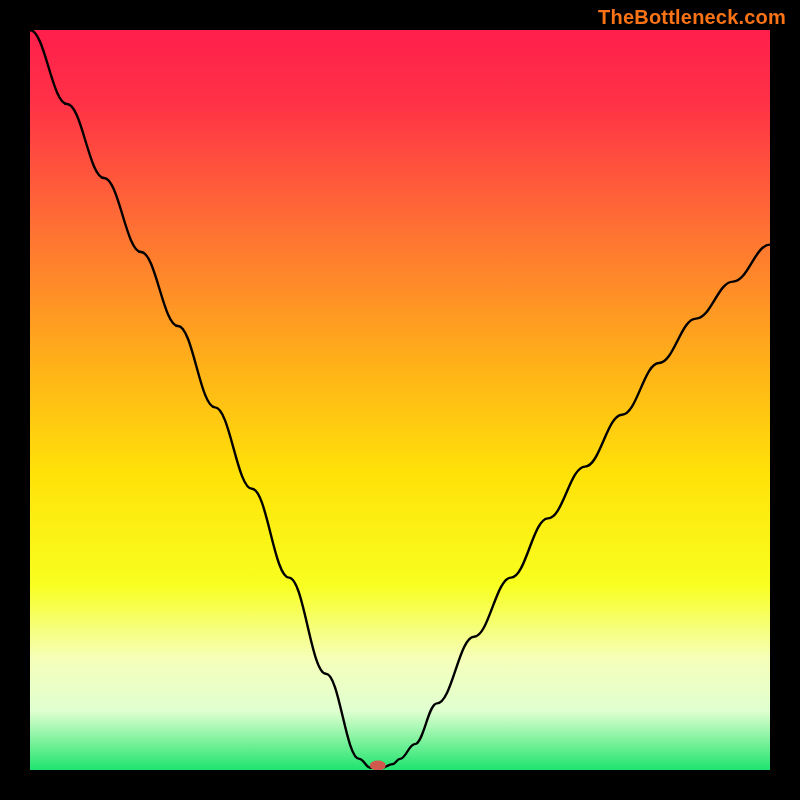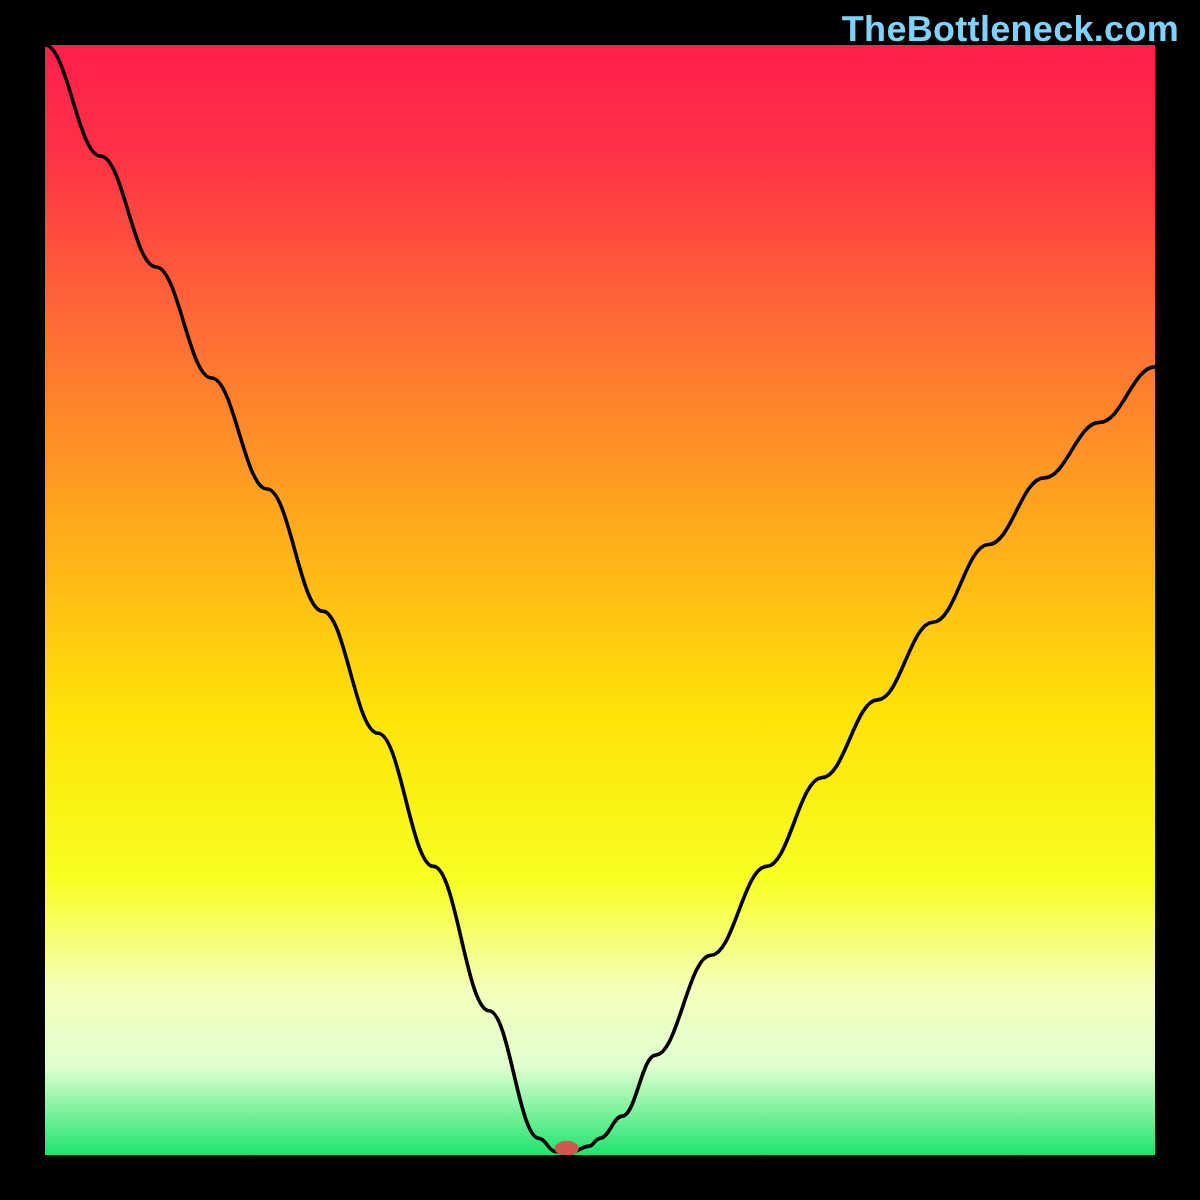--- a/index.html
+++ b/index.html
@@ -30,22 +30,22 @@
     inset: 0;
   }
   .curve {
     position: absolute;
     inset: 0;
   }
   .watermark {
     position: absolute;
     top: 6px;
     right: 14px;
-    color: #7dd3fc;
-    font-size: 24px;
+    color: #f97316;
+    font-size: 20px;
     font-weight: 600;
     letter-spacing: 0.2px;
   }
 </style>
 </head>
 <body>
 
 <div class="frame">
   <div class="watermark">TheBottleneck.com</div>
   <div class="plot">

